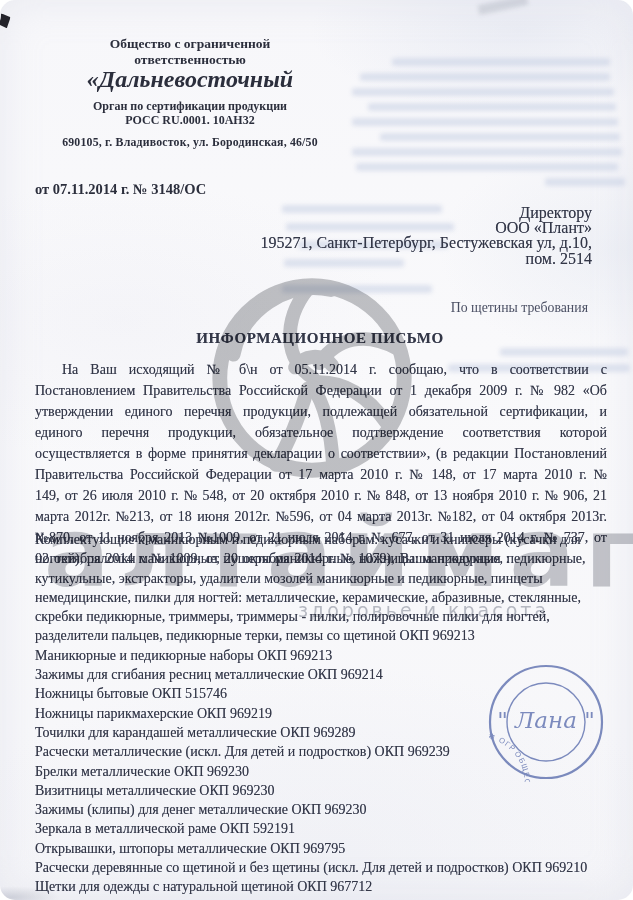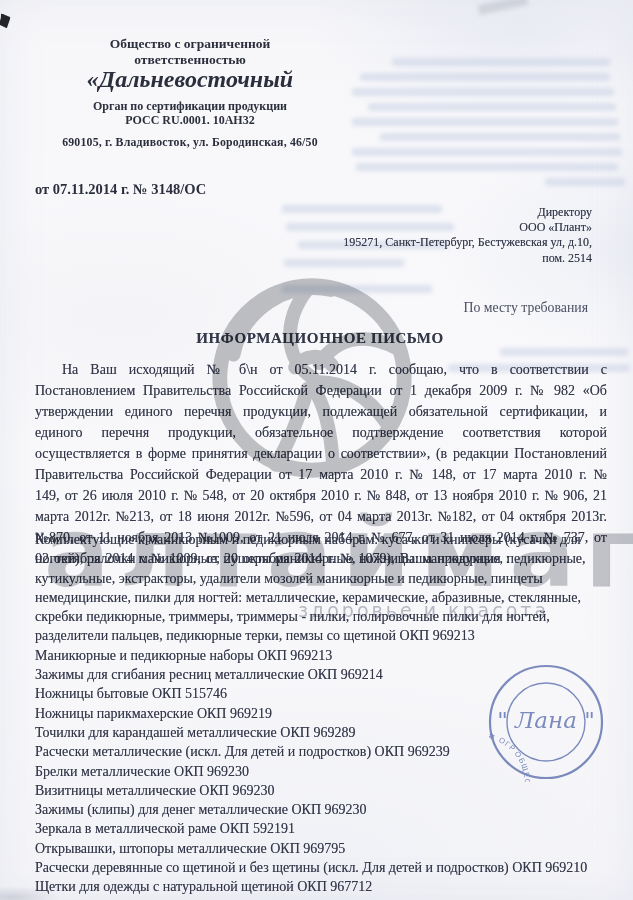--- a/index.html
+++ b/index.html
@@ -10,36 +10,37 @@
   }
   .page{
     position:relative;width:633px;height:900px;overflow:hidden;
     background:
       radial-gradient(ellipse 300px 120px at 520px 30px, rgba(210,216,232,.35), transparent 70%),
       radial-gradient(ellipse 260px 160px at 620px 250px, rgba(214,220,234,.30), transparent 70%),
       radial-gradient(ellipse 400px 200px at 120px 320px, rgba(230,230,240,.25), transparent 70%),
       radial-gradient(ellipse 500px 260px at 320px 860px, rgba(225,228,238,.30), transparent 75%),
       linear-gradient(180deg,#f7f7fa 0%,#f9f9fb 40%,#f6f6f9 100%);
     box-shadow:inset 0 0 40px rgba(190,195,215,.25);
+    border-radius:15px;
   }
   .txt{color:#333747;text-shadow:0 0 .5px rgba(55,60,90,.55);}
   
   .bleed{position:absolute;height:8px;border-radius:3px;
          background:rgba(198,207,228,.55);filter:blur(2px);}
   
   .letterhead{position:absolute;left:54px;top:36px;width:272px;text-align:center;
               color:#2b2e3c;font-weight:bold;}
   .lh-small{font-size:13.5px;line-height:16px;}
   .lh-big{font-size:24px;line-height:23px;font-style:italic;}
   .lh-organ{font-size:12px;line-height:13.5px;margin-top:9px;text-align:center;}
   .lh-addr{font-size:11.8px;margin-top:8px;letter-spacing:.2px;}
   .refline{position:absolute;left:35px;top:181px;font-size:14.5px;font-weight:bold;color:#2b2e3c;}
   
   .recipient{position:absolute;right:41px;top:205px;text-align:right;
-             font-size:12px;line-height:15.2px;}
+             font-size:16px;line-height:15.2px;}
   .delivery{position:absolute;right:45px;top:300px;font-size:13.8px;color:#4a4f63;}
   
   .title{position:absolute;left:0;top:330px;width:640px;text-align:center;
          font-size:15px;font-weight:bold;letter-spacing:.6px;}
   .para{position:absolute;left:35px;top:359px;width:572px;font-size:14px;
         line-height:21px;text-align:justify;text-indent:27px;word-spacing:1.5px;}
   .plist{position:absolute;left:35px;top:530px;width:574px;font-size:14px;line-height:19.3px;}
   .pl{margin:0;}
   
   .wm-rose{position:absolute;left:206px;top:272px;width:212px;height:212px;
@@ -105,21 +106,21 @@
 
   <div class="refline">от 07.11.2014 г. №  3148/ОС</div>
 
   <div class="recipient txt">
     <div>Директору</div>
     <div>ООО «Плант»</div>
     <div>195271, Санкт-Петербург, Бестужевская ул, д.10,</div>
     <div>пом. 2514</div>
   </div>
 
-  <div class="delivery">По месту требования</div>
+  <div class="delivery">По щетины требования</div>
 
   <div class="title txt">ИНФОРМАЦИОННОЕ ПИСЬМО</div>
 
   <div class="para txt">На Ваш исходящий № б\н от 05.11.2014 г. сообщаю, что в соответствии с Постановлением Правительства Российской Федерации от 1 декабря 2009 г. № 982 «Об утверждении единого перечня продукции, подлежащей обязательной сертификации, и единого перечня продукции, обязательное подтверждение соответствия которой осуществляется в форме принятия декларации о соответствии», (в редакции Постановлений Правительства Российской Федерации от 17 марта 2010 г. № 148, от 17 марта 2010 г. № 149, от 26 июля 2010 г. № 548, от 20 октября 2010 г. № 848, от 13 ноября 2010 г. № 906, 21 марта 2012г. №213, от 18 июня 2012г. №596, от 04 марта 2013г. №182, от 04 октября 2013г. №870, от 11 ноября 2013 №1009, от 21 июля 2014 г. № 677, от 31 июля 2014 г. № 737, от 02 октября 2014 г. № 1009, от 20 октября 2014 г. № 1079), Ваша продукция :</div>
 
   <div class="plist txt">
     <div class="pl">Комплектующие к маникюрным и педикюрным наборам: кусачки и книпсеры (кусачки для ногтей), палочки маникюрные, пушеры маникюрные, ножницы: маникюрные, педикюрные, кутикульные, экстракторы, удалители мозолей маникюрные и педикюрные, пинцеты немедицинские, пилки для ногтей: металлические, керамические, абразивные, стеклянные, скребки педикюрные, триммеры, триммеры - пилки, полировочные пилки для ногтей, разделители пальцев, педикюрные терки, пемзы со щетиной ОКП 969213</div>
     <div class="pl">Маникюрные и педикюрные наборы ОКП 969213</div>
     <div class="pl">Зажимы для сгибания ресниц металлические ОКП 969214</div>
     <div class="pl">Ножницы бытовые ОКП 515746</div>

